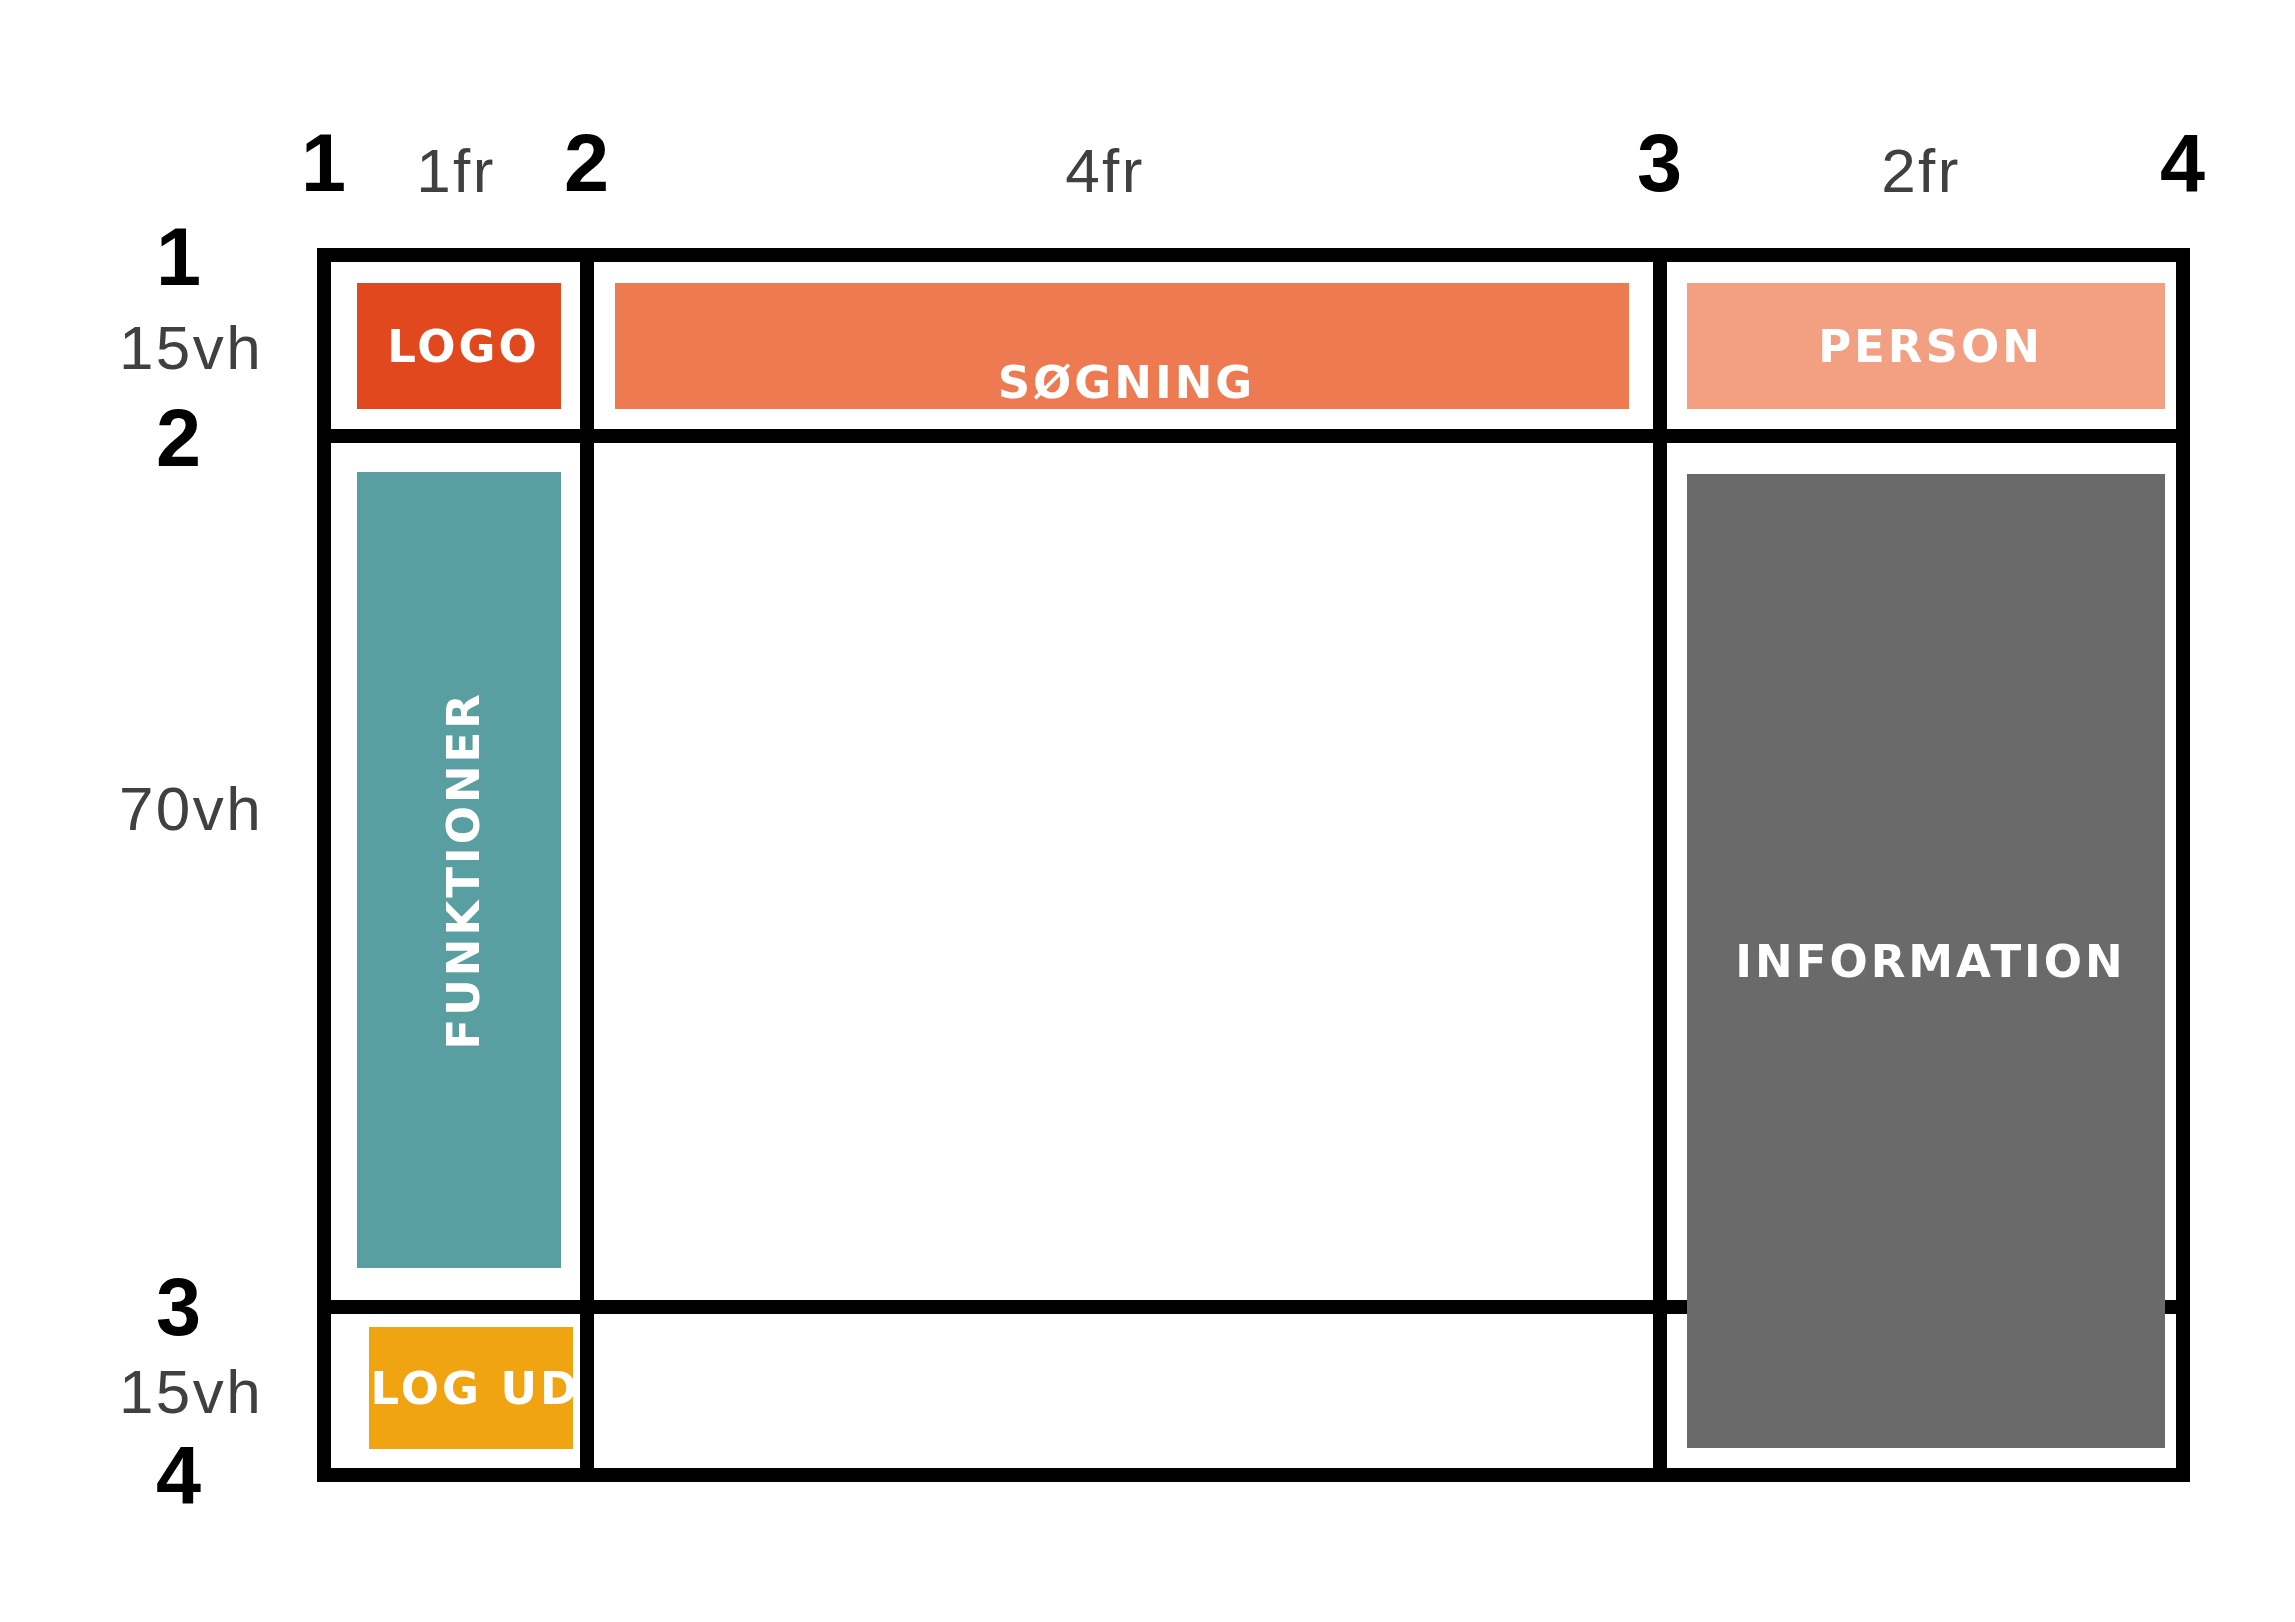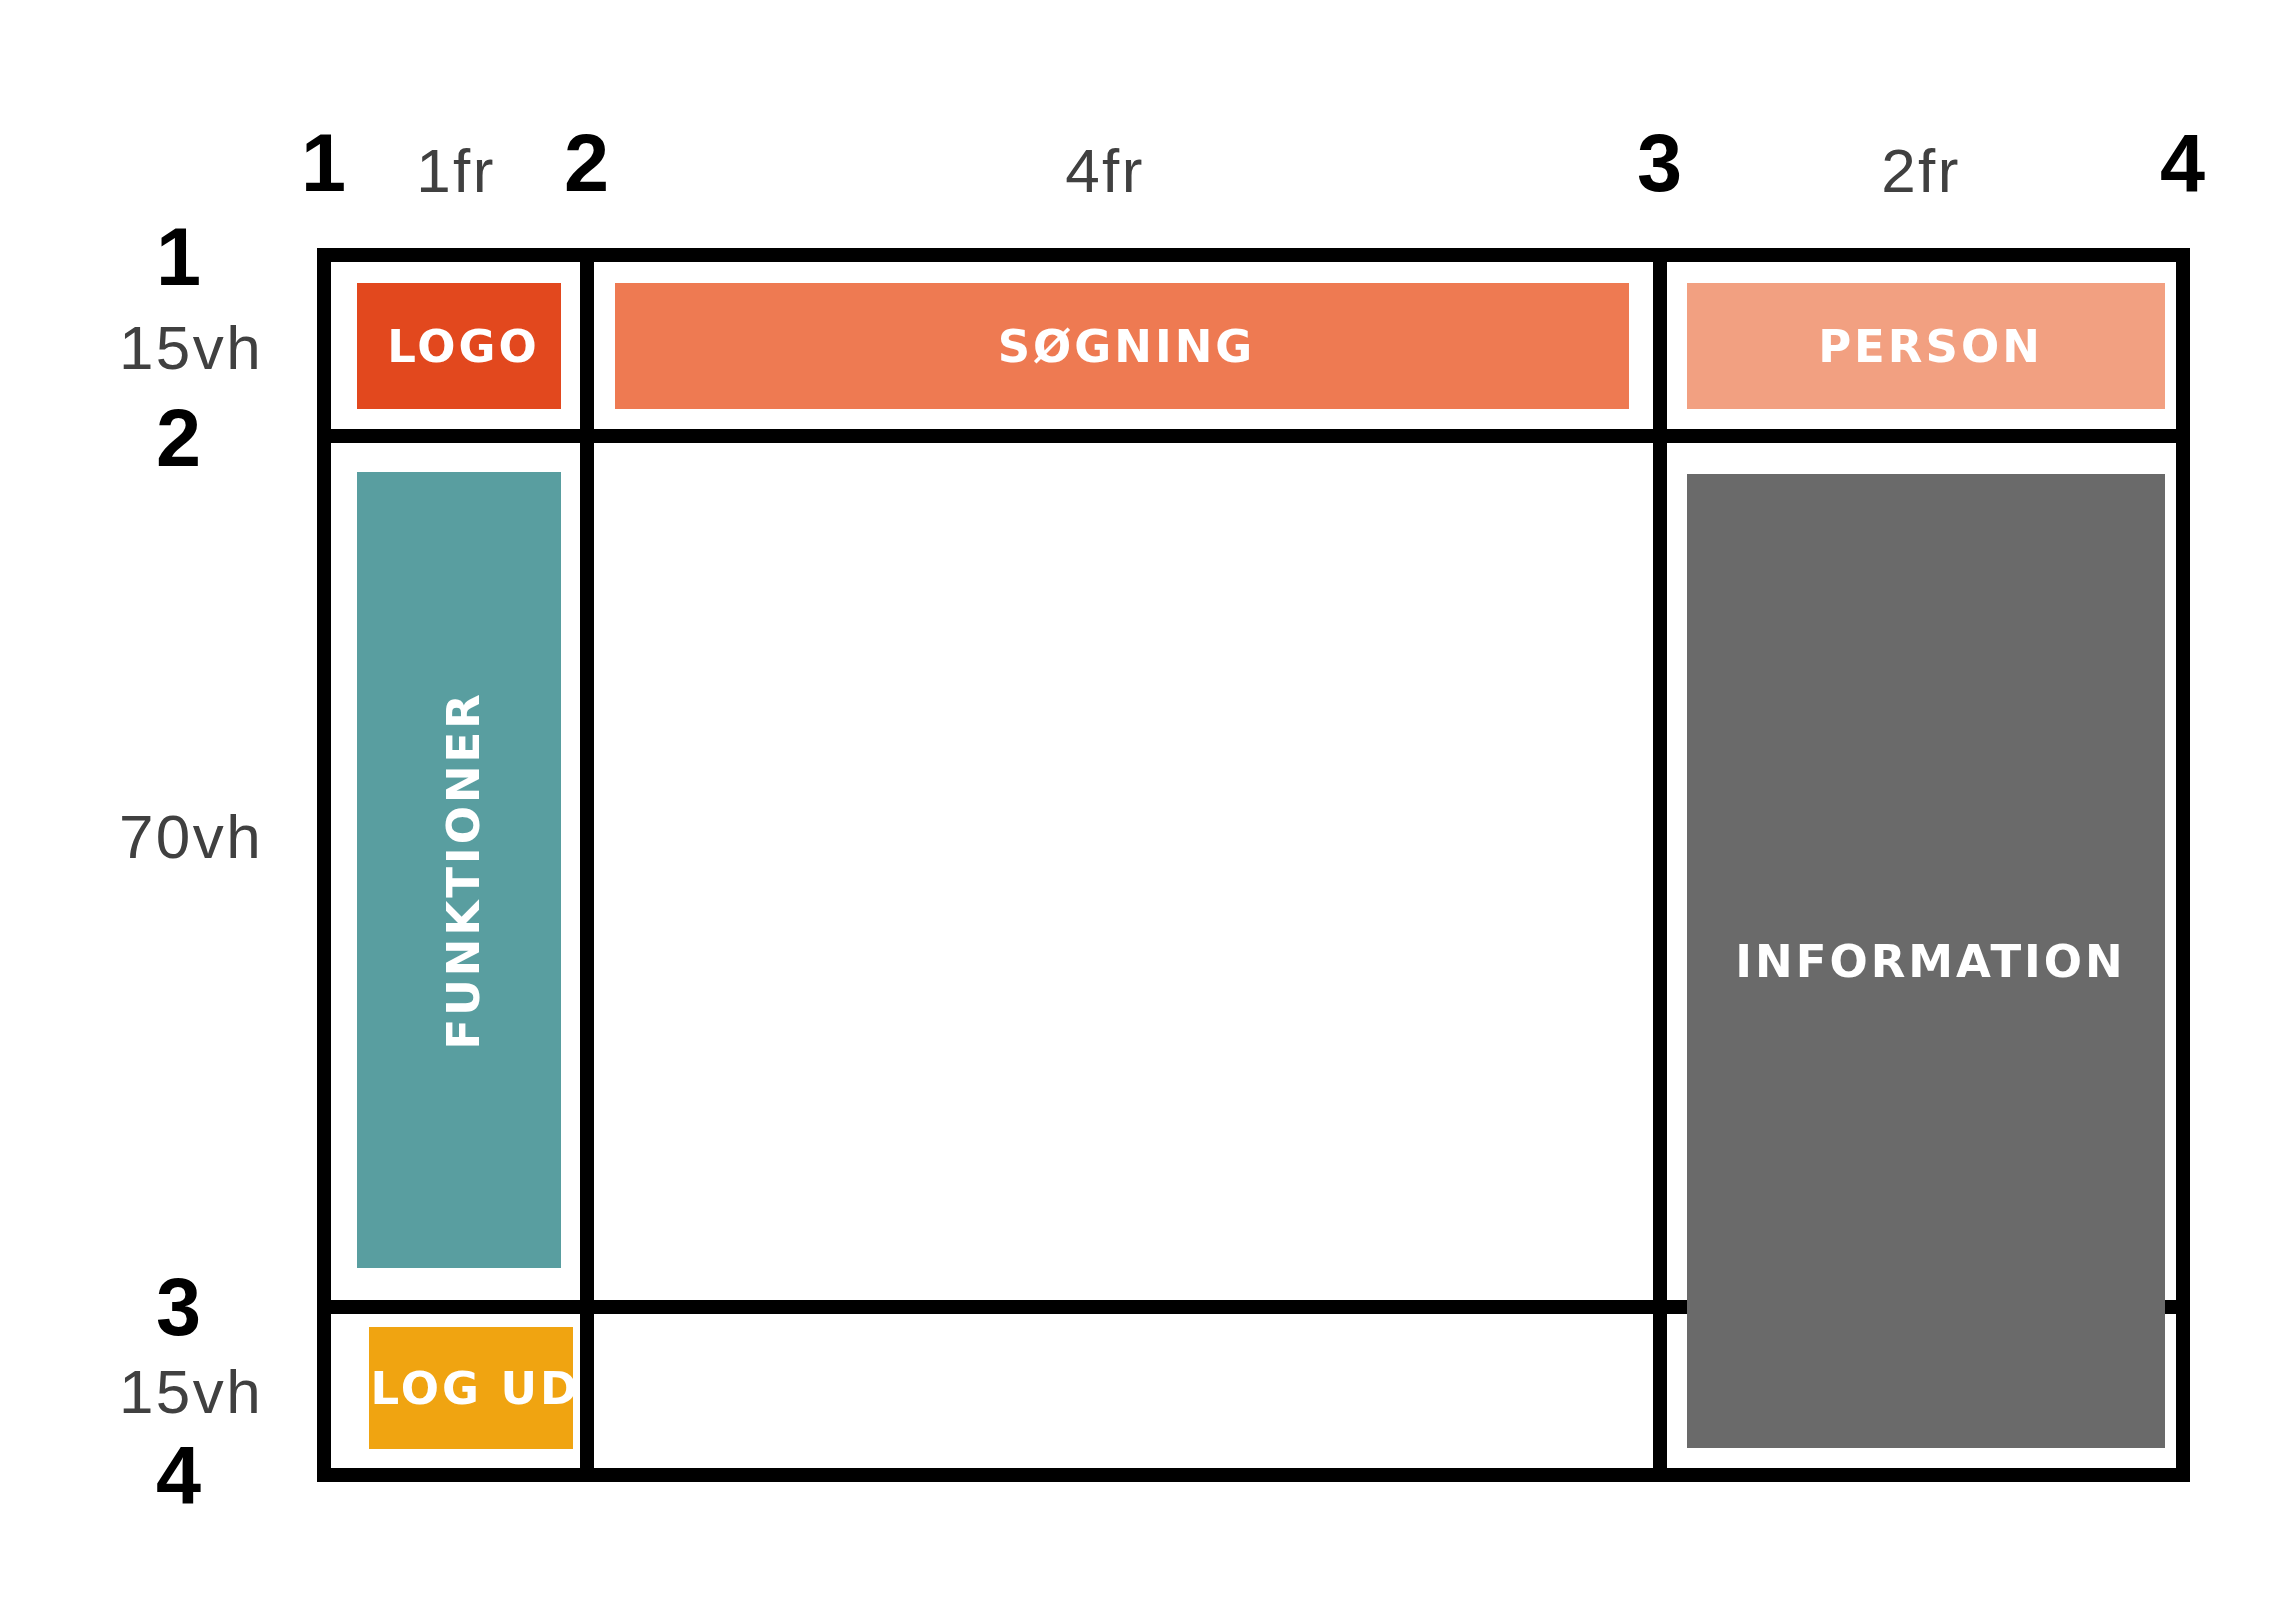--- a/index.html
+++ b/index.html
@@ -22,21 +22,21 @@
   .area{position:absolute;display:flex;align-items:center;justify-content:center;padding-left:9px;}
   .area-label{color:#ffffff;font-weight:bold;font-size:45px;letter-spacing:3px;
               font-family:"DejaVu Sans","Liberation Sans",sans-serif;white-space:nowrap;}
   .area-label.vertical{writing-mode:vertical-rl;transform:rotate(180deg);letter-spacing:3px;}
 
   
   #vline-1{left:317px;}  #vline-2{left:580px;}  #vline-3{left:1653px;}  #vline-4{left:2176px;}
   #hline-1{top:248px;}   #hline-2{top:429px;}   #hline-3{top:1300px;}   #hline-4{top:1468px;}
 
   #area-logo       {left:357px;  top:283px;  width:195px;  height:126px;}
-  #area-soegning   {left:615px; top:283px;  width:1005px; height:126px;}
+  #area-soegning   {left:615px; top:283px;  width:1005px; height:126px;align-items:flex-end;}
   #area-person     {left:1687px; top:283px;  width:469px;  height:126px;}
   #area-funktioner {left:357px;  top:472px;  width:195px;  height:796px;}
   #area-liste      {left:615px; top:472px;  width:1005px; height:974px;}
   #area-information{left:1687px; top:474px;  width:469px;  height:974px;}
   #area-logud      {left:357px;  top:1327px; width:195px;  height:122px;}
 </style>
 </head>
 <body>
 
 <div class="stage">
@@ -49,21 +49,21 @@
   <div class="track-size" style="left:456px;top:170px;">1fr</div>
   <div class="track-size" style="left:1105px;top:170px;">4fr</div>
   <div class="track-size" style="left:1921px;top:170px;">2fr</div>
 
   <div class="line-num" style="left:179px;top:257px;">1</div>
   <div class="line-num" style="left:179px;top:438px;">2</div>
   <div class="line-num" style="left:179px;top:1307px;">3</div>
   <div class="line-num" style="left:179px;top:1475px;">4</div>
 
   <div class="track-size" style="left:191px;top:347px;">15vh</div>
-  <div class="track-size" style="left:191px;top:836px;">70vh</div>
+  <div class="track-size" style="left:191px;top:808px;">70vh</div>
   <div class="track-size" style="left:191px;top:1391px;">15vh</div>
 
   <div class="vline" id="vline-1"></div>
   <div class="vline" id="vline-2"></div>
   <div class="vline" id="vline-3"></div>
   <div class="vline" id="vline-4"></div>
   <div class="hline" id="hline-1"></div>
   <div class="hline" id="hline-2"></div>
   <div class="hline" id="hline-3"></div>
   <div class="hline" id="hline-4"></div>

